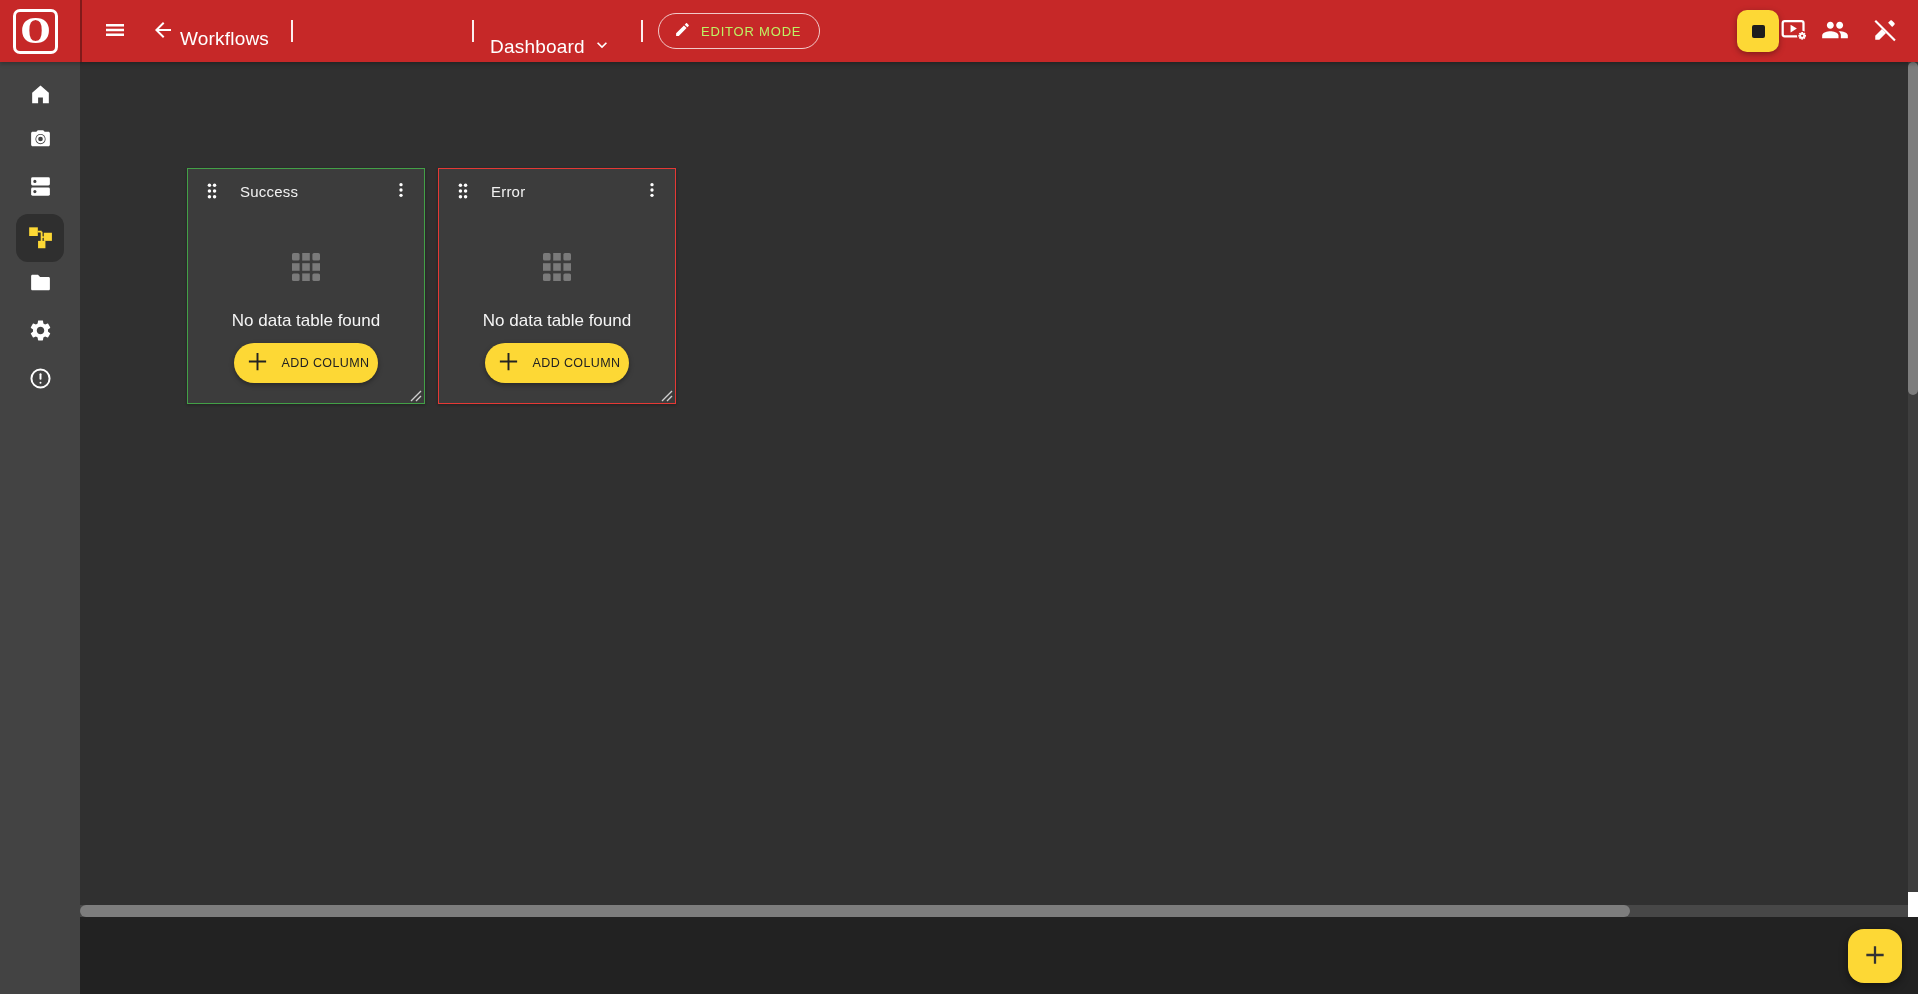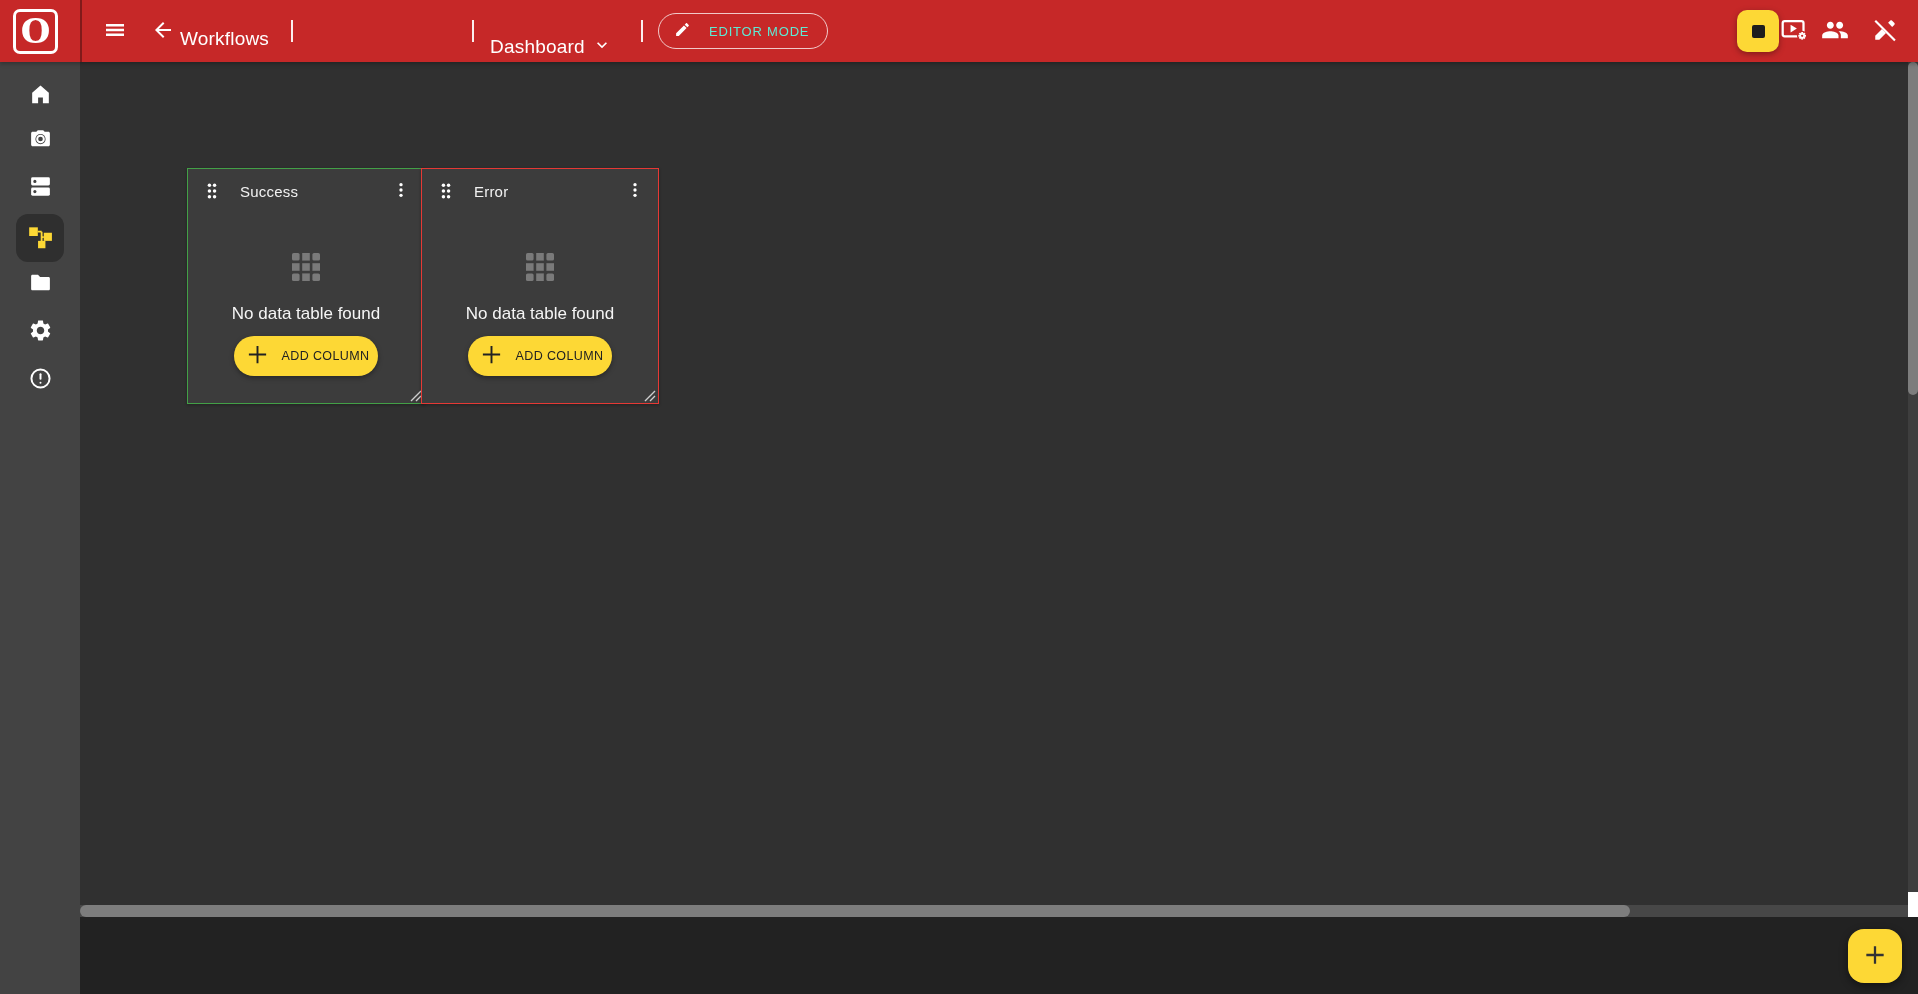--- a/index.html
+++ b/index.html
@@ -22,21 +22,21 @@
   .header{position:absolute;left:0;top:0;width:1918px;height:62px;background:var(--red);z-index:50;box-shadow:0 2px 4px rgba(0,0,0,.25);}
   .logo-box{position:absolute;left:13px;top:9px;width:45px;height:45px;border:3px solid #fff;border-radius:7px;display:flex;align-items:center;justify-content:center;}
   .logo-letter{font-family:"DejaVu Serif", serif;font-size:34px;font-weight:700;color:#fff;line-height:1;margin-top:-2px;}
   .header-divider{position:absolute;left:80px;top:0;width:2px;height:62px;background:rgba(0,0,0,0.35);}
   .icon-btn{position:absolute;display:flex;align-items:center;justify-content:center;cursor:pointer;background:transparent;border:none;}
   .menu-btn{left:101px;top:17px;width:28px;height:28px;}
   .back-btn{left:149px;top:17px;width:28px;height:28px;}
   .crumb{position:absolute;top:0;height:77px;display:flex;align-items:center;color:#fff;font-size:19px;letter-spacing:.2px;white-space:nowrap;cursor:pointer;text-align:right;}
   .crumb .caret{margin-left:7px;margin-top:2px;}
   .pipe{position:absolute;top:20px;width:2px;height:22px;background:rgba(255,255,255,0.92);}
-  .editor-btn{position:absolute;left:658px;top:13px;height:36px;padding:0 18px 0 15px;border:1px solid rgba(255,255,255,0.75);border-radius:18px;background:transparent;display:flex;align-items:center;gap:18px;color:#5eead4;font-size:13px;letter-spacing:.8px;cursor:pointer;}
+  .editor-btn{position:absolute;left:658px;top:13px;height:36px;padding:0 18px 0 15px;border:1px solid rgba(255,255,255,0.75);border-radius:18px;background:transparent;display:flex;align-items:center;gap:10px;color:#bef264;font-size:13px;letter-spacing:.8px;cursor:pointer;}
   .stop-btn{left:1737px;top:10px;width:42px;height:42px;background:var(--yellow);border-radius:10px;box-shadow:0 2px 6px rgba(0,0,0,.35);}
   .stop-square{width:13px;height:13px;background:#1d1d1d;border-radius:2px;}
   .video-btn{left:1779px;top:16px;width:30px;height:30px;}
   .users-btn{left:1820px;top:16px;width:30px;height:30px;}
   .editoff-btn{left:1870px;top:16px;width:30px;height:30px;}
 
   
   .sidebar{position:absolute;left:0;top:62px;width:80px;height:932px;background:var(--sidebar);z-index:10;}
   .side-item{position:absolute;left:16px;width:48px;height:48px;border-radius:12px;display:flex;align-items:center;justify-content:center;cursor:pointer;}
   .side-item.active{background:#2F2F2F;}
@@ -47,21 +47,21 @@
   
   .card{position:absolute;top:168px;width:238px;height:236px;background:var(--card);border:1px solid;border-radius:0;box-shadow:0 1px 3px rgba(0,0,0,.3);}
   .card--success{left:187px;border-color:var(--green);}
   .card--error{left:439px;border-color:var(--err);}
   .card-header{display:flex;align-items:center;height:44px;padding:0 11px 0 13px;}
   .drag-handle{width:22px;height:22px;display:flex;align-items:center;justify-content:center;cursor:grab;}
   .card-title{margin-left:17px;font-size:15px;color:#F2F2F2;letter-spacing:.2px;}
   .kebab-btn{margin-left:auto;width:24px;height:24px;display:flex;align-items:center;justify-content:center;cursor:pointer;background:transparent;border:none;}
   .card-body{display:flex;flex-direction:column;align-items:center;}
   .grid-icon{margin-top:40px;}
-  .empty-text{margin-top:19px;font-size:17px;color:#F5F5F5;}
+  .empty-text{margin-top:26px;font-size:17px;color:#F5F5F5;}
   .add-col-btn{margin-top:12px;height:40px;min-width:134px;padding:0 8px 0 12px;border:none;border-radius:20px;background:var(--yellow);display:flex;align-items:center;justify-content:center;gap:12px;cursor:pointer;box-shadow:0 2px 5px rgba(0,0,0,.35);}
   .add-col-label{font-size:12.5px;letter-spacing:.4px;color:#222;}
   .resize-handle{position:absolute;right:2px;bottom:2px;width:13px;height:13px;cursor:nwse-resize;}
 
   
   .htrack{position:absolute;left:80px;top:905px;width:1828px;height:12px;background:#474747;cursor:pointer;}
   .hthumb{position:absolute;left:80px;top:905px;width:1550px;height:12px;background:var(--thumb);border-radius:6px;cursor:pointer;z-index:5;}
   .vtrack{position:absolute;left:1908px;top:62px;width:10px;height:841px;background:#3E3E3E;border-bottom-left-radius:4px;cursor:pointer;}
   .vthumb{position:absolute;left:1908px;top:62px;width:10px;height:333px;background:var(--thumb);border-radius:5px;cursor:pointer;z-index:5;}
   .scroll-corner{position:absolute;left:1908px;top:892px;width:10px;height:25px;background:#fff;z-index:6;}
@@ -278,21 +278,21 @@
           <span class="add-col-label">ADD COLUMN</span>
         </button>
       </div>
       <span class="resize-handle">
         <svg width="13" height="13" viewBox="0 0 13 13">
             <path d="M12 2 2 12M12 7 7 12" stroke="#CFCFCF" stroke-width="1.4" fill="none"></path>
           </svg>
       </span>
     </div>
 
-    <div class="card card--error" style="left:341px;top:106px;">
+    <div class="card card--error" style="left:358px;top:106px;">
       <div class="card-header">
         <span class="drag-handle">
           <svg width="22" height="22" viewBox="0 0 24 24" fill="#fff">
             <circle cx="9.2" cy="5.8" r="1.9"></circle>
               <circle cx="14.8" cy="5.8" r="1.9"></circle>
             <circle cx="9.2" cy="12" r="1.9"></circle>
               <circle cx="14.8" cy="12" r="1.9"></circle>
             <circle cx="9.2" cy="18.2" r="1.9"></circle>
               <circle cx="14.8" cy="18.2" r="1.9"></circle>
           </svg>

